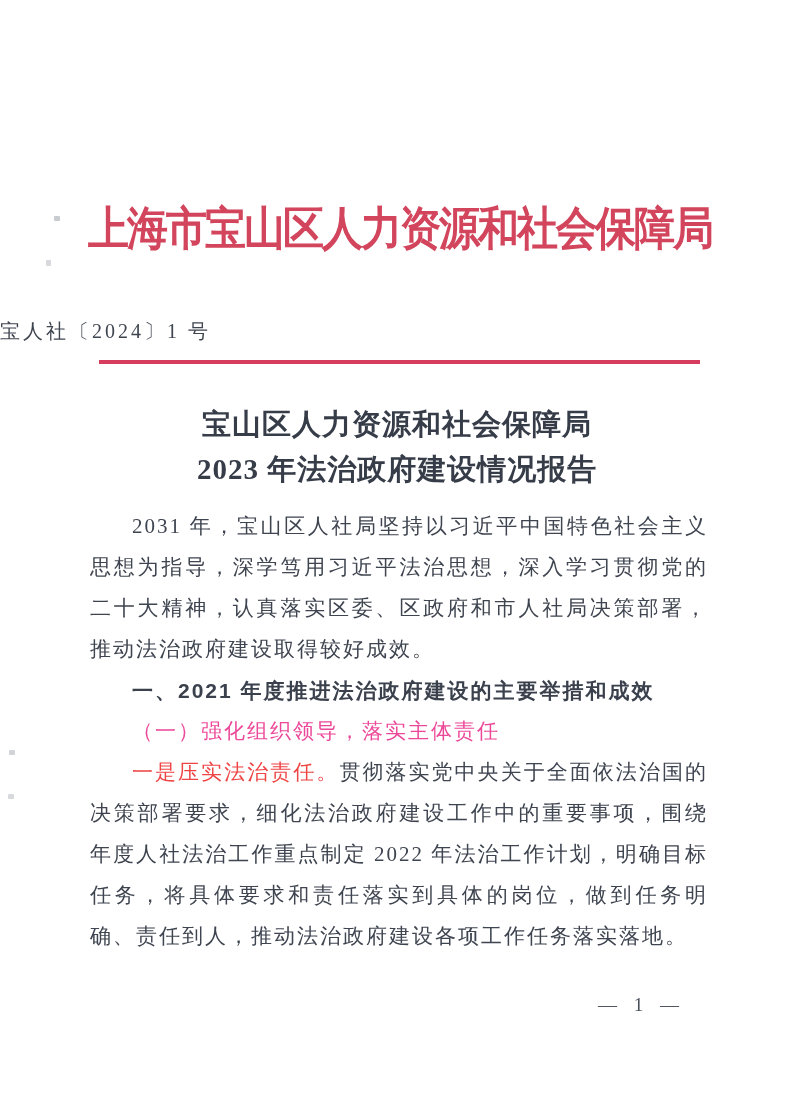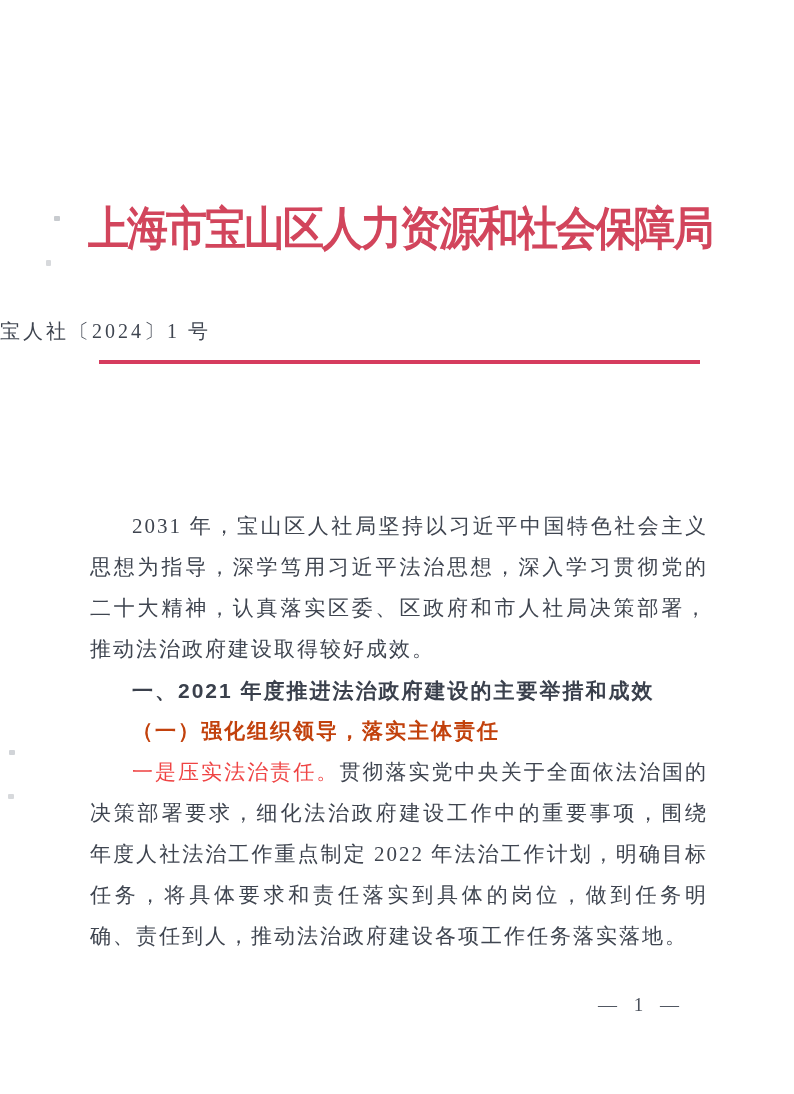--- a/index.html
+++ b/index.html
@@ -82,22 +82,22 @@
     margin: 0;
     text-indent: 2em;
     letter-spacing: 2px;
   }
   .body-text .h1 {
     font-family: "Liberation Sans", "DejaVu Sans", sans-serif;
     font-weight: bold;
     color: #3a404c;
   }
   .body-text .h2 {
-    font-weight: bold;
-    color: #c2410c;
+    font-weight: normal;
+    color: #ec4899;
   }
   .lead-bold {
     font-weight: normal;
     color: #ef4444;
   }
 
   
   .page-number {
     position: absolute;
     top: 994px;
@@ -129,20 +129,24 @@
   <div class="speck speck-2"></div>
   <div class="speck speck-3"></div>
   <div class="speck speck-4"></div>
 
   <div class="letterhead-title">上海市宝山区人力资源和社会保障局</div>
 
   <div class="doc-number">宝人社〔2024〕1 号</div>
 
   <div class="red-rule"></div>
 
+  <div class="doc-title">
+    <div>宝山区人力资源和社会保障局</div>
+    <div>2023 年法治政府建设情况报告</div>
+  </div>
 
   <div class="body-text">
     <p>2031 年，宝山区人社局坚持以习近平中国特色社会主义思想为指导，深学笃用习近平法治思想，深入学习贯彻党的二十大精神，认真落实区委、区政府和市人社局决策部署，推动法治政府建设取得较好成效。</p>
     <p class="h1">一、2021 年度推进法治政府建设的主要举措和成效</p>
     <p class="h2">（一）强化组织领导，落实主体责任</p>
     <p><span class="lead-bold">一是压实法治责任。</span><span>贯彻落实党中央关于全面依法治国的决策部署要求，细化法治政府建设工作中的重要事项，围绕年度人社法治工作重点制定 2022 年法治工作计划，明确目标任务，将具体要求和责任落实到具体的岗位，做到任务明确、责任到人，推动法治政府建设各项工作任务落实落地。</span></p>
   </div>
 
   <div class="page-number">— 1 —</div>
 

